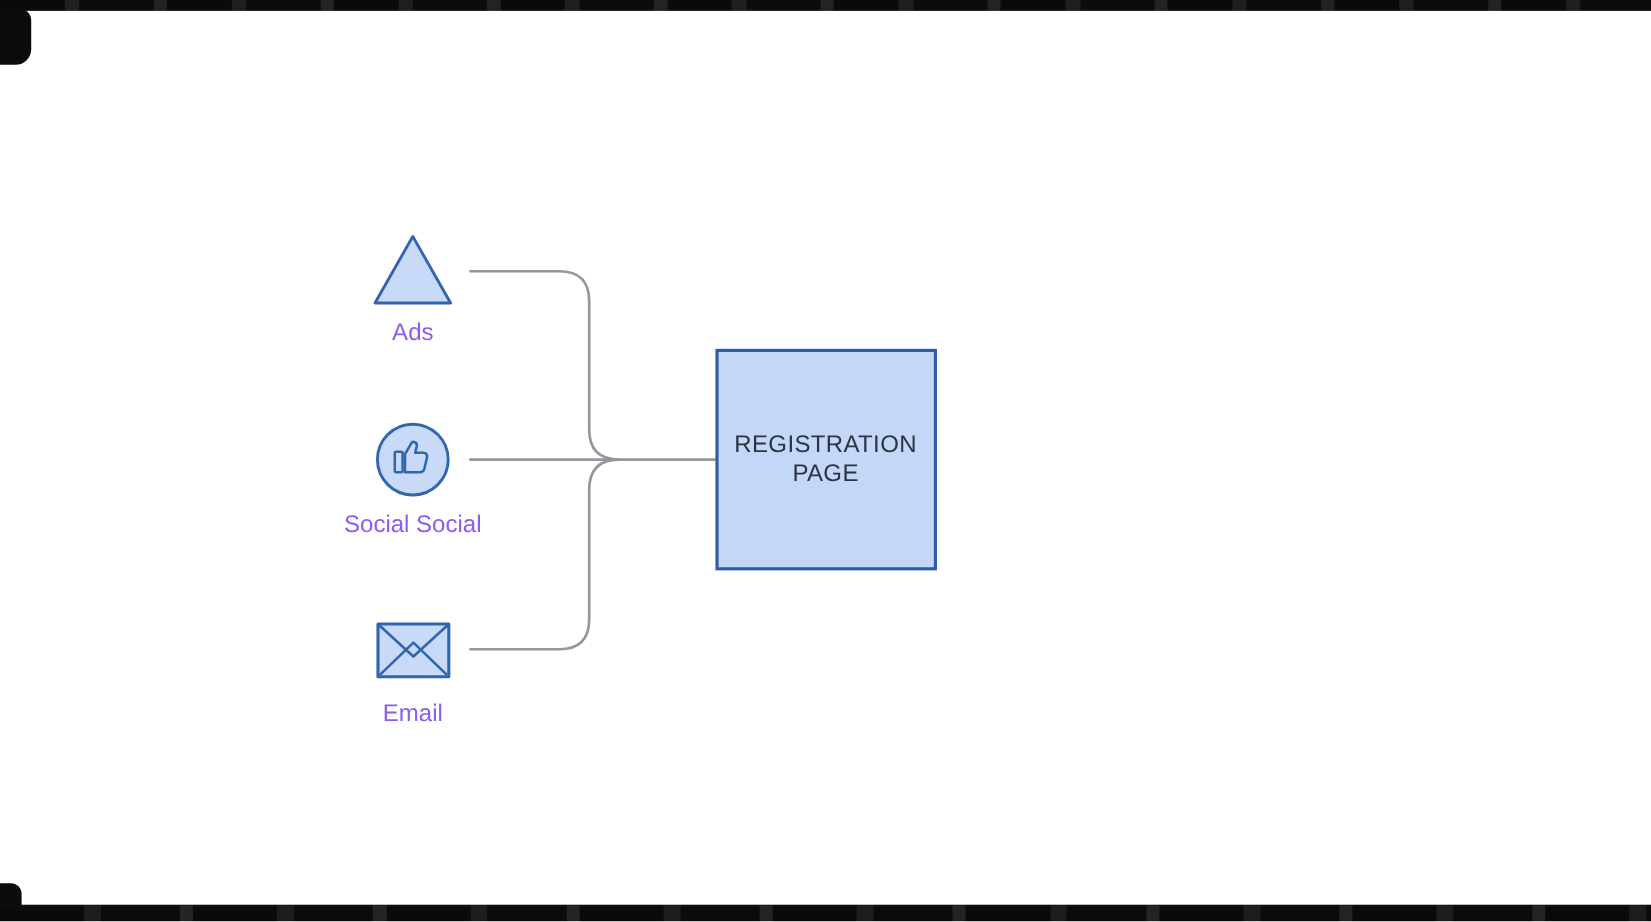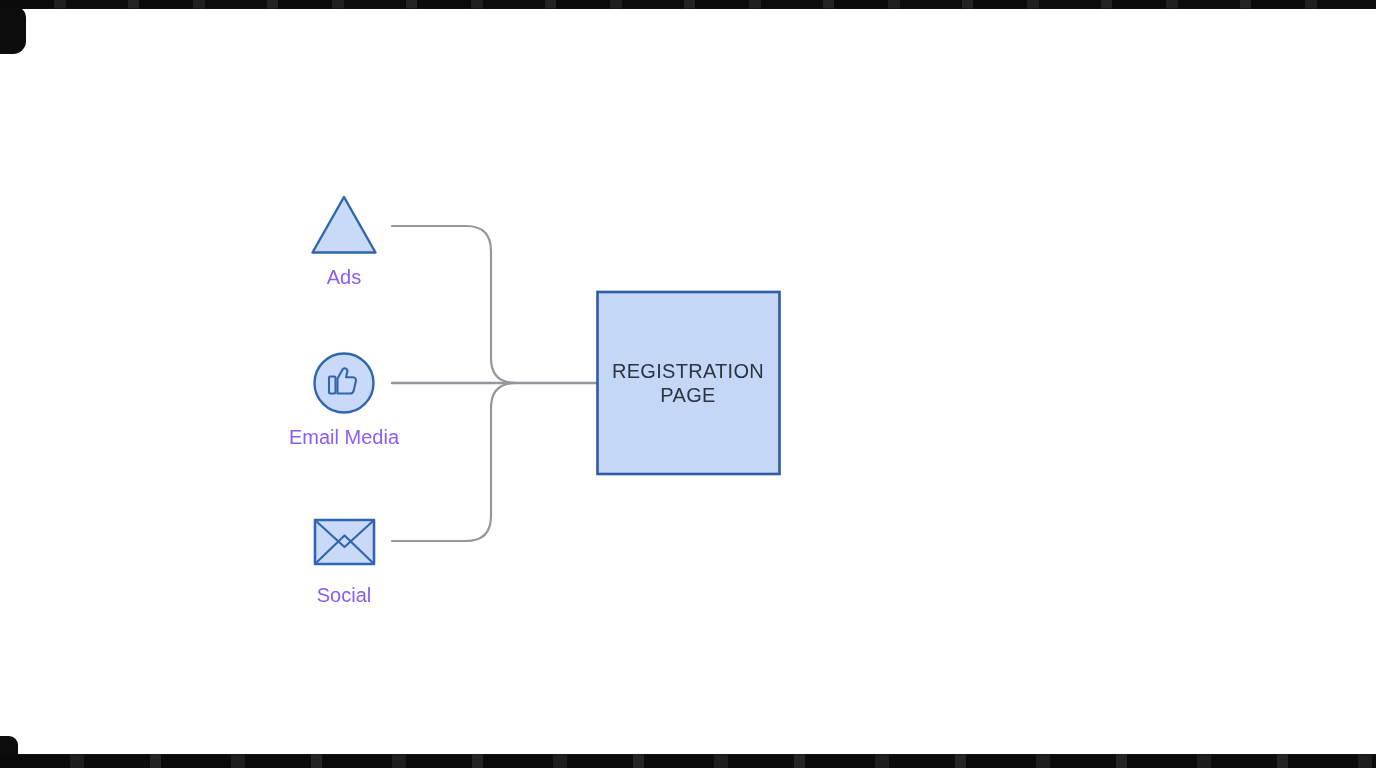--- a/index.html
+++ b/index.html
@@ -102,23 +102,23 @@
 
     <rect x="315" y="520" width="59" height="44" stroke-width="2.6" stroke-linejoin="round" fill="#c8daf7" stroke="#3166ae"></rect>
     <path d="M316.5 521.5 L344.5 547 L372.5 521.5" fill="none" stroke-width="2.2" stroke-linejoin="round" stroke-linecap="round" stroke="#3166ae"></path>
     <path d="M317 562 L344.5 535.5 L372 562" fill="none" stroke-width="2.2" stroke-linejoin="round" stroke-linecap="round" stroke="#3166ae"></path>
 
     <rect x="597.5" y="292" width="182" height="182" stroke-width="2.6" fill="#c4d7f6" stroke="#2d5ba6"></rect>
   </svg>
 
   <div class="node-label label-ads">Ads</div>
 
-  <div class="node-label label-social">Email Media</div>
+  <div class="node-label label-social">Social Social</div>
 
-  <div class="node-label label-email">Social</div>
+  <div class="node-label label-email">Email</div>
 
   <div class="box-label-wrap">
     <span>REGISTRATION PAGE</span>
   </div>
 
   <div class="edge edge-top"></div>
   <div class="edge edge-top-left"></div>
   <div class="edge edge-bottom"></div>
   <div class="edge edge-bottom-left"></div>
 

